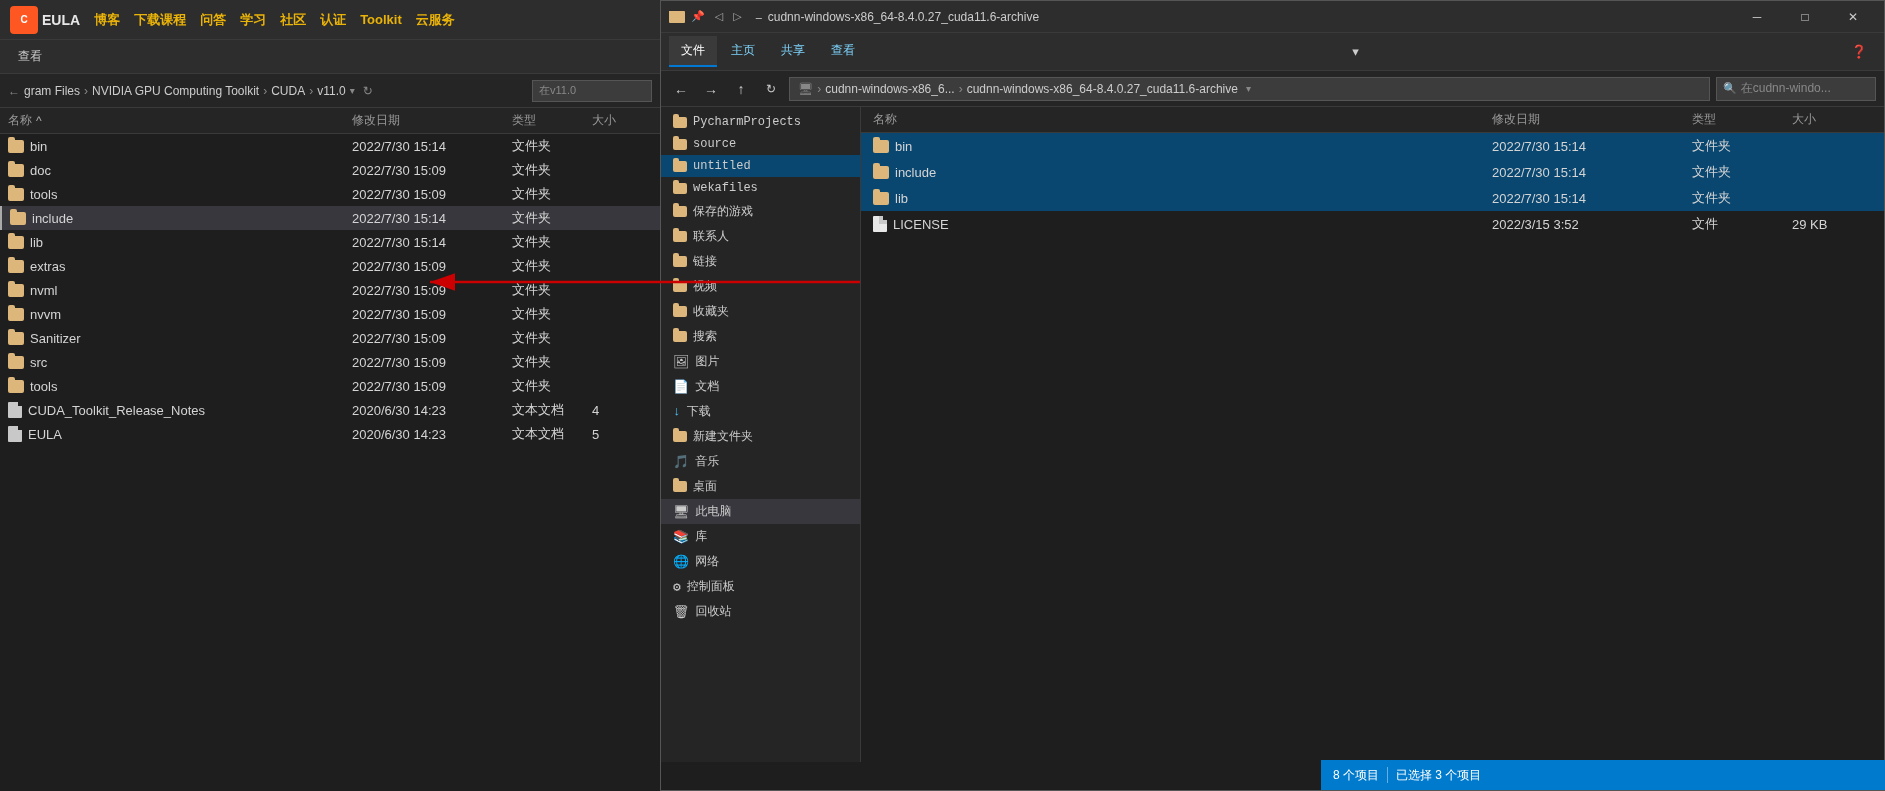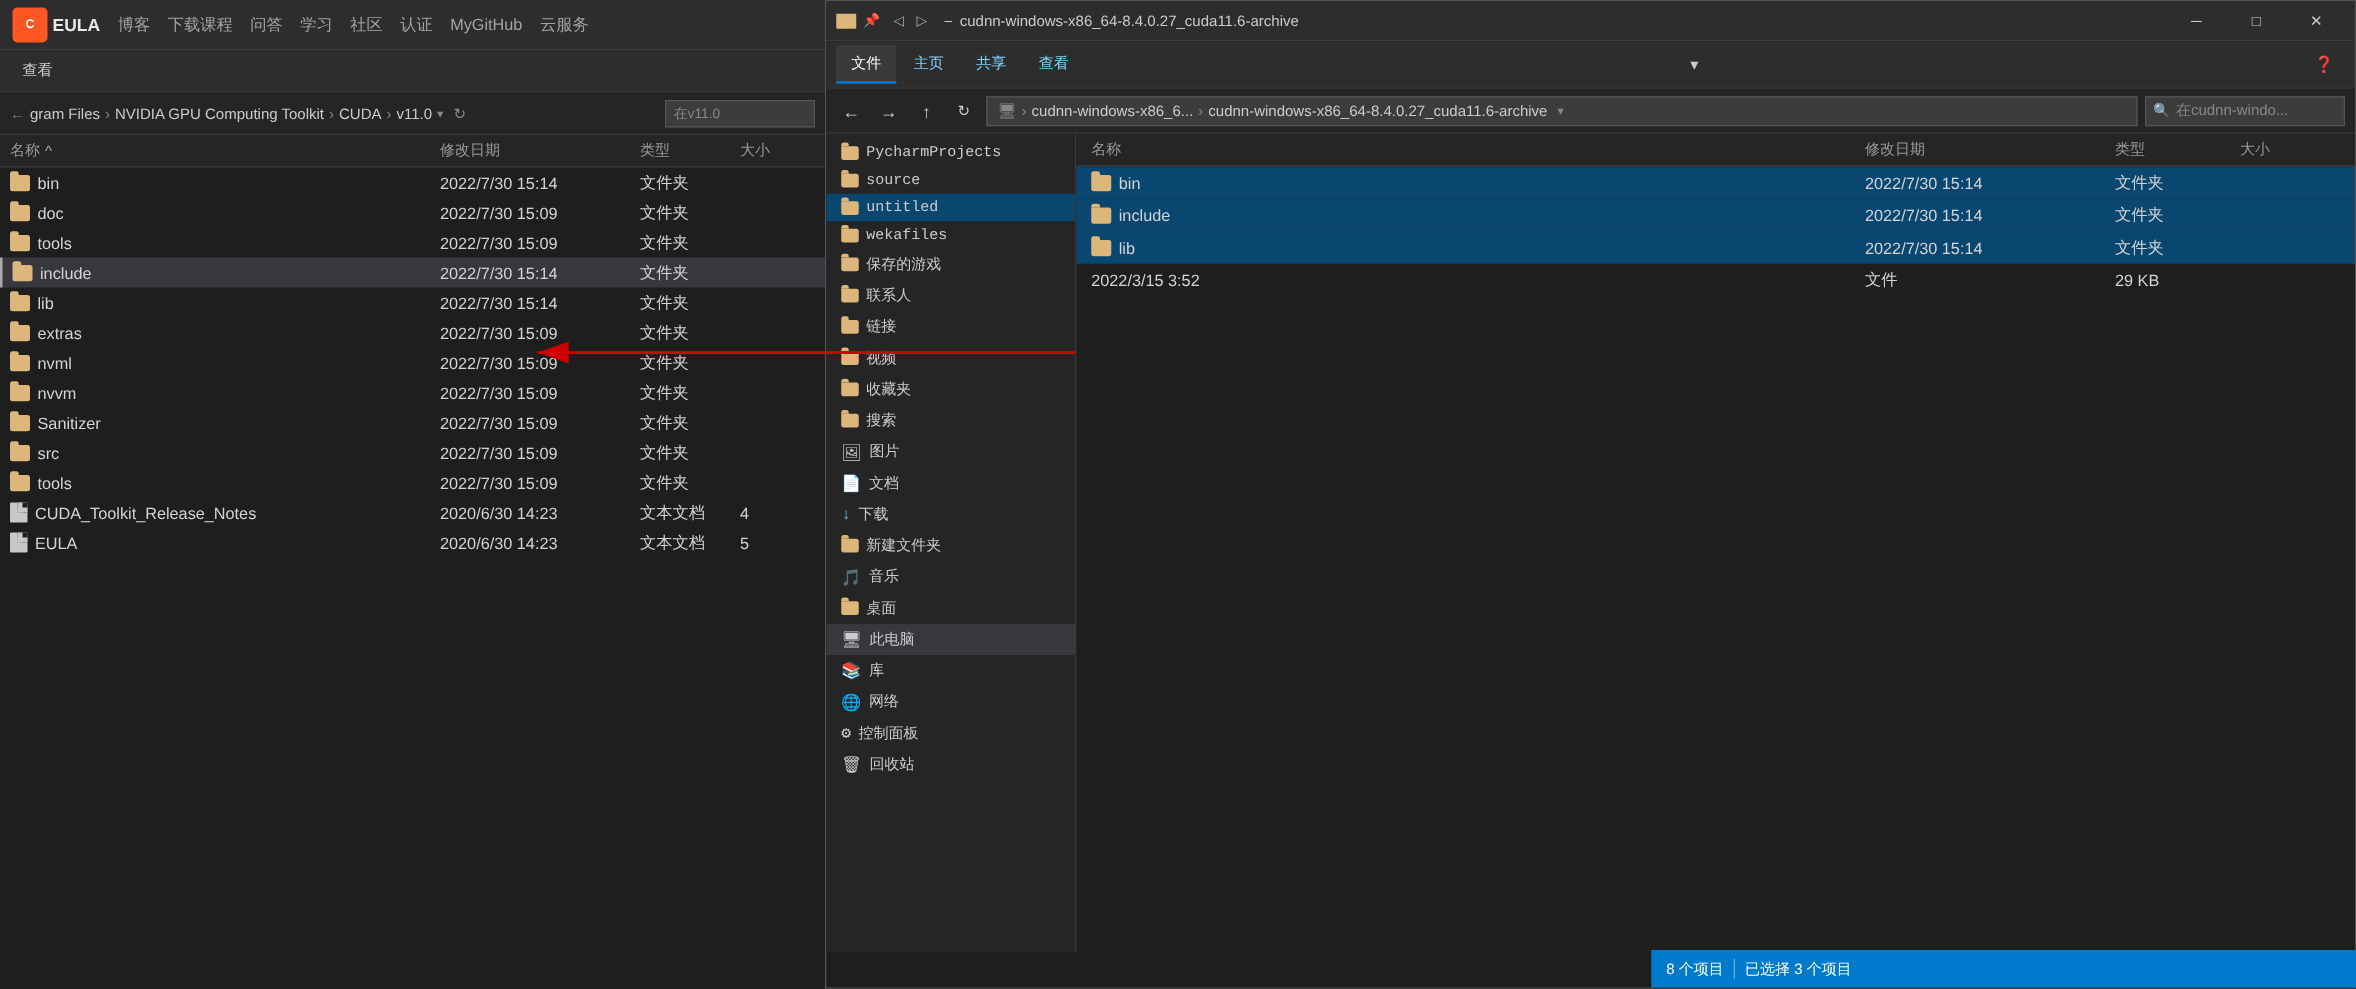--- a/index.html
+++ b/index.html
@@ -50,23 +50,24 @@
       background: #ff5722;
       border-radius: 4px;
       display: flex;
       align-items: center;
       justify-content: center;
       color: white;
       font-size: 10px;
       font-weight: bold;
     }
     .csdn-nav-item {
-      color: #a3a3a3;
+      color: #eab308;
       font-size: 13px;
       cursor: pointer;
+      font-weight: bold;
     }
 
     
     .left-explorer {
       position: absolute;
       left: 0; top: 40px;
       width: 660px;
       height: 751px;
       background: #1e1e1e;
     }
@@ -423,21 +424,21 @@
   <div class="csdn-logo">
     <div class="csdn-logo-icon">C</div>
     <span>EULA</span>
   </div>
   <span class="csdn-nav-item">博客</span>
   <span class="csdn-nav-item">下载课程</span>
   <span class="csdn-nav-item">问答</span>
   <span class="csdn-nav-item">学习</span>
   <span class="csdn-nav-item">社区</span>
   <span class="csdn-nav-item">认证</span>
-  <span class="csdn-nav-item">MyGitHub</span>
+  <span class="csdn-nav-item">Toolkit</span>
   <span class="csdn-nav-item">云服务</span>
 </div>
 
 <div class="left-explorer">
 
   <div class="explorer-toolbar">
     <span class="toolbar-btn">查看</span>
   </div>
 
   <div class="address-bar">
@@ -769,20 +770,24 @@
         <div class="file-name-cell">
           <div class="folder-icon"></div>
           <span>lib</span>
         </div>
         <div>2022/7/30 15:14</div>
         <div>文件夹</div>
         <div></div>
       </div>
 
       <div class="right-file-row">
+        <div class="file-name-cell">
+          <div class="file-icon" style="background:#e8e8e8"></div>
+          <span>LICENSE</span>
+        </div>
         <div>2022/3/15 3:52</div>
         <div>文件</div>
         <div>29 KB</div>
       </div>
     </div>
   </div>
 
   <div class="status-bar">
     <span>8 个项目</span>
     <div class="status-divider"></div>

